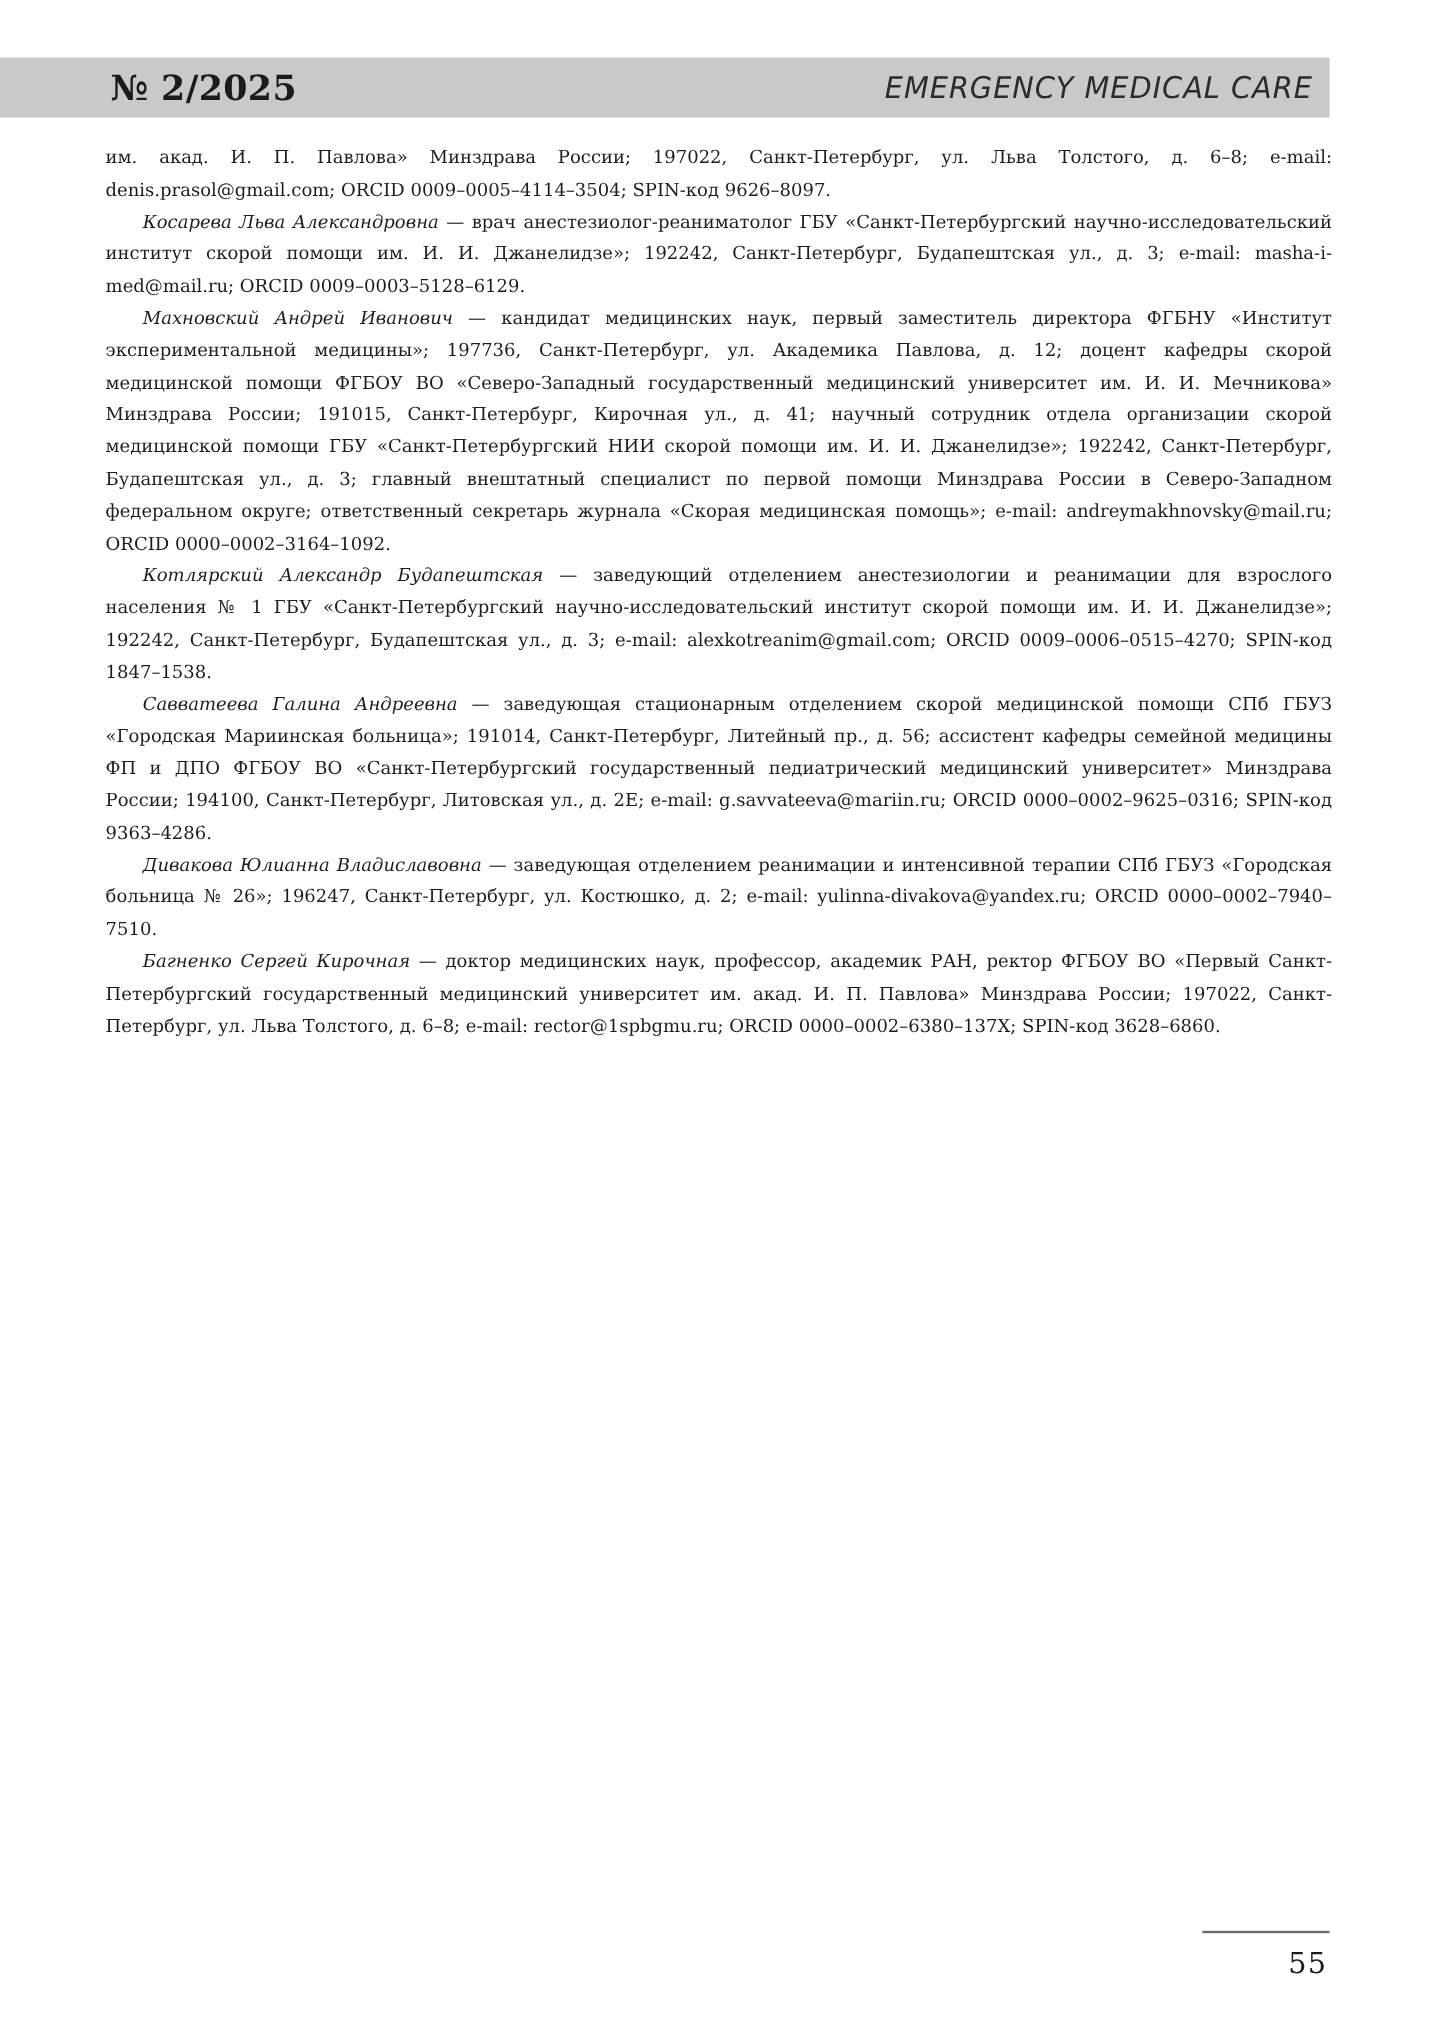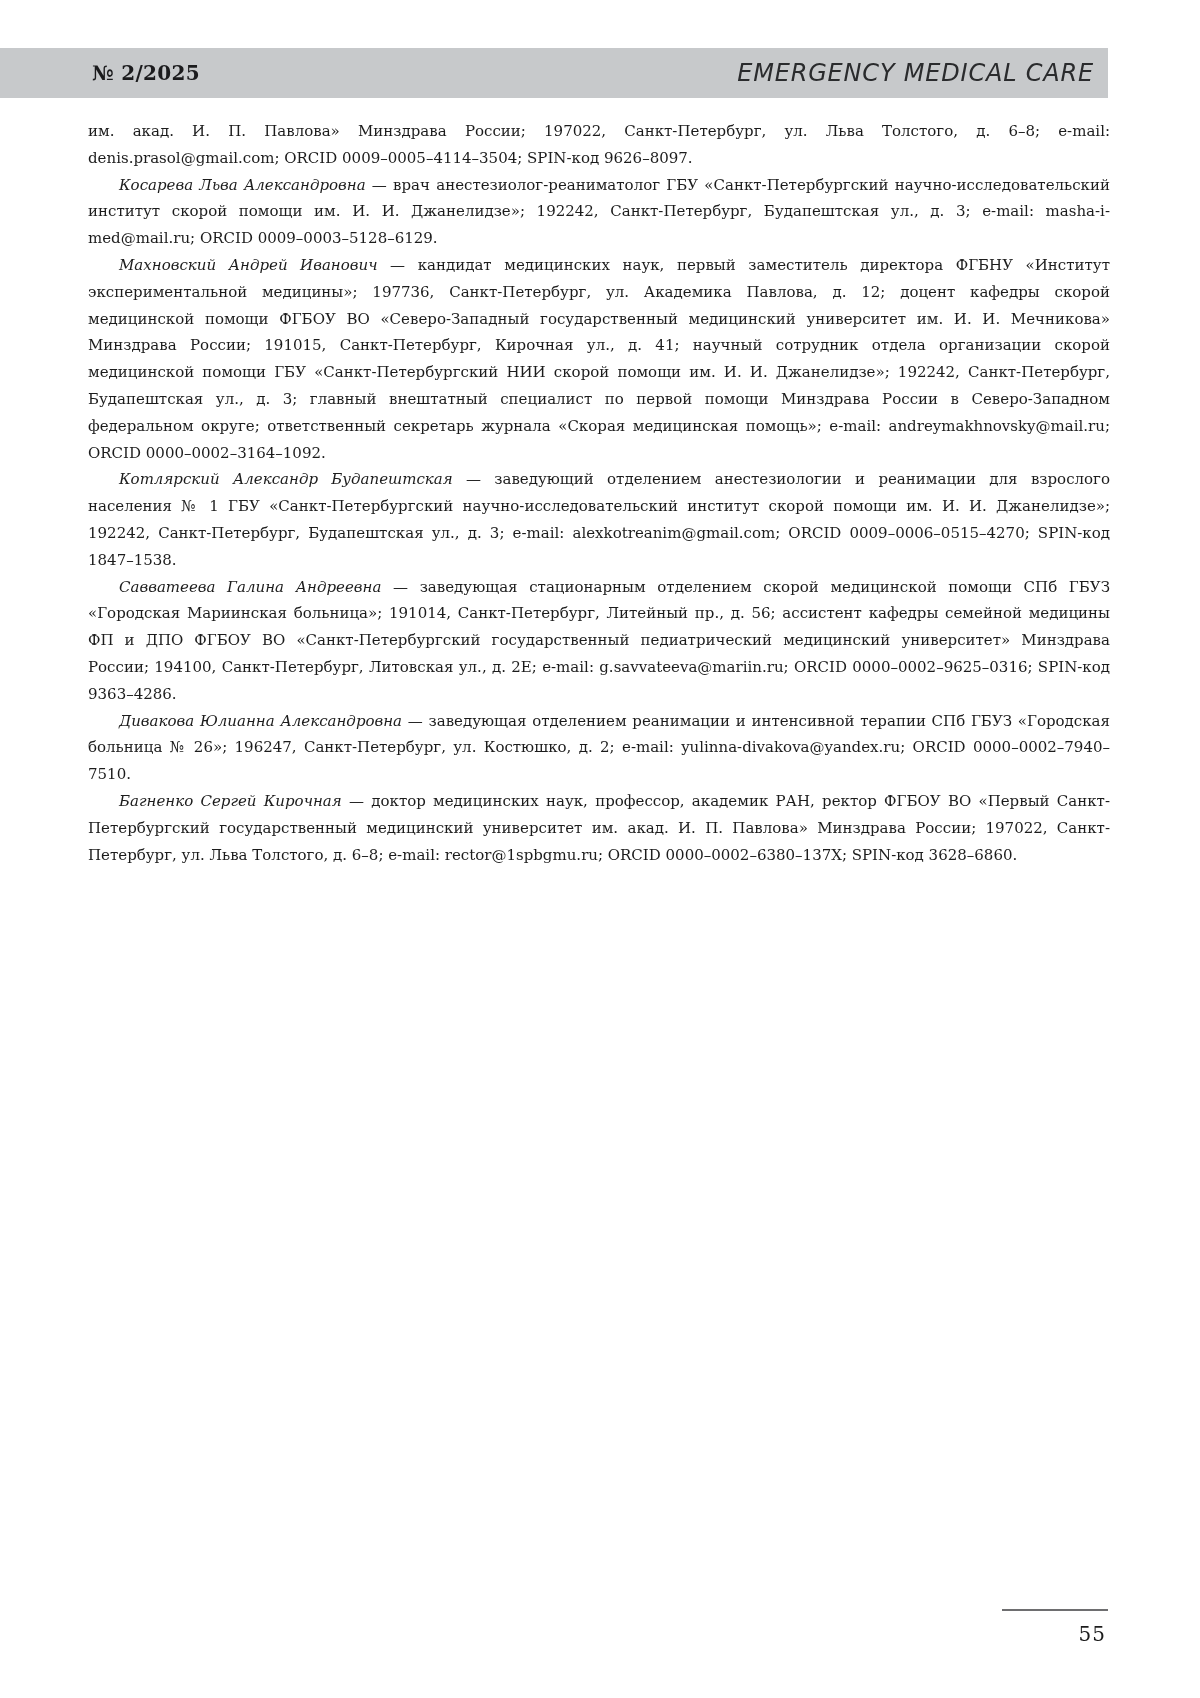--- a/index.html
+++ b/index.html
@@ -22,21 +22,21 @@
     background: #c7c9cb;
     display: flex;
     align-items: center;
     justify-content: space-between;
     padding-left: 92px;
     padding-right: 14px;
   }
   .issue-number {
     font-family: "DejaVu Serif", "Liberation Serif", serif;
     font-weight: bold;
-    font-size: 20px;
+    font-size: 29px;
     color: #1b1b1d;
     letter-spacing: 0.3px;
     white-space: nowrap;
   }
   .journal-title {
     font-family: "DejaVu Sans", "Liberation Sans", sans-serif;
     font-style: italic;
     font-size: 24px;
     color: #2a2b2d;
     letter-spacing: 0.8px;
@@ -70,41 +70,41 @@
     width: 106px;
     height: 2px;
     background: #6e6e70;
   }
   .page-number {
     position: absolute;
     top: 1622px;
     left: 1002px;
     width: 104px;
     text-align: right;
-    font-size: 20px;
+    font-size: 24px;
     color: #1c1c1c;
     letter-spacing: 1px;
   }
 </style>
 </head>
 <body>
 
 <div class="page">
 
   <div class="header-bar">
     <span class="issue-number">№ 2/2025</span>
     <span class="journal-title">EMERGENCY MEDICAL CARE</span>
   </div>
 
   <div class="authors-section">
     <p class="no-indent"><span class="author-name"></span><span>им. акад. И. П. Павлова» Минздрава России; 197022, Санкт-Петербург, ул. Льва Толстого, д. 6–8; e-mail: denis.prasol@gmail.com; ORCID 0009–0005–4114–3504; SPIN-код 9626–8097.</span></p>
     <p><span class="author-name">Косарева Льва Александровна</span><span> — врач анестезиолог-реаниматолог ГБУ «Санкт-Петербургский научно-исследовательский институт скорой помощи им. И. И. Джанелидзе»; 192242, Санкт-Петербург, Будапештская ул., д. 3; e-mail: masha-i-med@mail.ru; ORCID 0009–0003–5128–6129.</span></p>
     <p><span class="author-name">Махновский Андрей Иванович</span><span> — кандидат медицинских наук, первый заместитель директора ФГБНУ «Институт экспериментальной медицины»; 197736, Санкт-Петербург, ул. Академика Павлова, д. 12; доцент кафедры скорой медицинской помощи ФГБОУ ВО «Северо-Западный государственный медицинский университет им. И. И. Мечникова» Минздрава России; 191015, Санкт-Петербург, Кирочная ул., д. 41; научный сотрудник отдела организации скорой медицинской помощи ГБУ «Санкт-Петербургский НИИ скорой помощи им. И. И. Джанелидзе»; 192242, Санкт-Петербург, Будапештская ул., д. 3; главный внештатный специалист по первой помощи Минздрава России в Северо-Западном федеральном округе; ответственный секретарь журнала «Скорая медицинская помощь»; e-mail: andreymakhnovsky@mail.ru; ORCID 0000–0002–3164–1092.</span></p>
     <p><span class="author-name">Котлярский Александр Будапештская</span><span> — заведующий отделением анестезиологии и реанимации для взрослого населения № 1 ГБУ «Санкт-Петербургский научно-исследовательский институт скорой помощи им. И. И. Джанелидзе»; 192242, Санкт-Петербург, Будапештская ул., д. 3; e-mail: alexkotreanim@gmail.com; ORCID 0009–0006–0515–4270; SPIN-код 1847–1538.</span></p>
     <p><span class="author-name">Савватеева Галина Андреевна</span><span> — заведующая стационарным отделением скорой медицинской помощи СПб ГБУЗ «Городская Мариинская больница»; 191014, Санкт-Петербург, Литейный пр., д. 56; ассистент кафедры семейной медицины ФП и ДПО ФГБОУ ВО «Санкт-Петербургский государственный педиатрический медицинский университет» Минздрава России; 194100, Санкт-Петербург, Литовская ул., д. 2Е; e-mail: g.savvateeva@mariin.ru; ORCID 0000–0002–9625–0316; SPIN-код 9363–4286.</span></p>
-    <p><span class="author-name">Дивакова Юлианна Александровна</span><span> — заведующая отделением реанимации и интенсивной терапии СПб ГБУЗ «Городская больница № 26»; 196247, Санкт-Петербург, ул. Костюшко, д. 2; e-mail: yulinna-divakova@yandex.ru; ORCID 0000–0002–7940–7510.</span></p>
+    <p><span class="author-name">Дивакова Юлианна Владиславовна</span><span> — заведующая отделением реанимации и интенсивной терапии СПб ГБУЗ «Городская больница № 26»; 196247, Санкт-Петербург, ул. Костюшко, д. 2; e-mail: yulinna-divakova@yandex.ru; ORCID 0000–0002–7940–7510.</span></p>
     <p><span class="author-name">Багненко Сергей Кирочная</span><span> — доктор медицинских наук, профессор, академик РАН, ректор ФГБОУ ВО «Первый Санкт-Петербургский государственный медицинский университет им. акад. И. П. Павлова» Минздрава России; 197022, Санкт-Петербург, ул. Льва Толстого, д. 6–8; e-mail: rector@1spbgmu.ru; ORCID 0000–0002–6380–137X; SPIN-код 3628–6860.</span></p>
   </div>
 
   <div class="footer-rule"></div>
   <div class="page-number">55</div>
 
 </div>
 
 </body></html>

